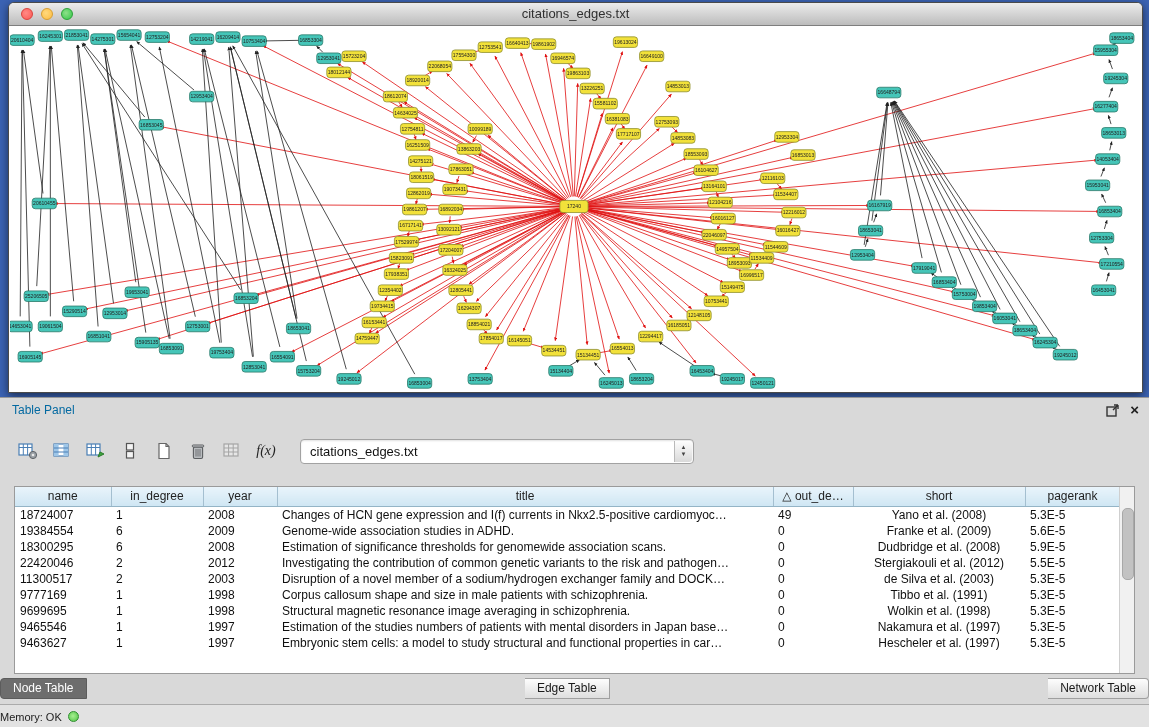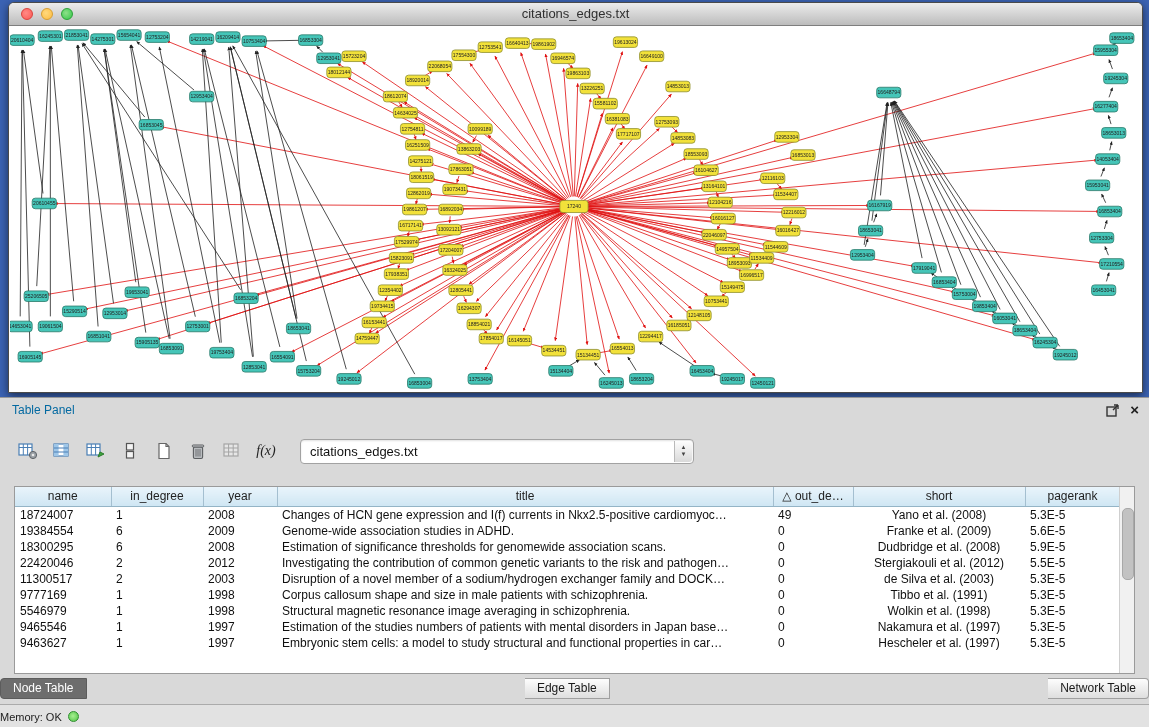--- a/index.html
+++ b/index.html
@@ -990,21 +990,21 @@
             <tr>
               <td class="c0">9777169</td>
               <td class="c1">1</td>
               <td class="c2">1998</td>
               <td class="c3">Corpus callosum shape and size in male patients with schizophrenia.</td>
               <td class="c4">0</td>
               <td class="c5">Tibbo et al. (1991)</td>
               <td class="c6">5.3E-5</td>
             </tr>
             <tr>
-              <td class="c0">5546979</td>
+              <td class="c0">9699695</td>
               <td class="c1">1</td>
               <td class="c2">1998</td>
               <td class="c3">Structural magnetic resonance image averaging in schizophrenia.</td>
               <td class="c4">0</td>
               <td class="c5">Wolkin et al. (1998)</td>
               <td class="c6">5.3E-5</td>
             </tr>
             <tr>
               <td class="c0">9465546</td>
               <td class="c1">1</td>

